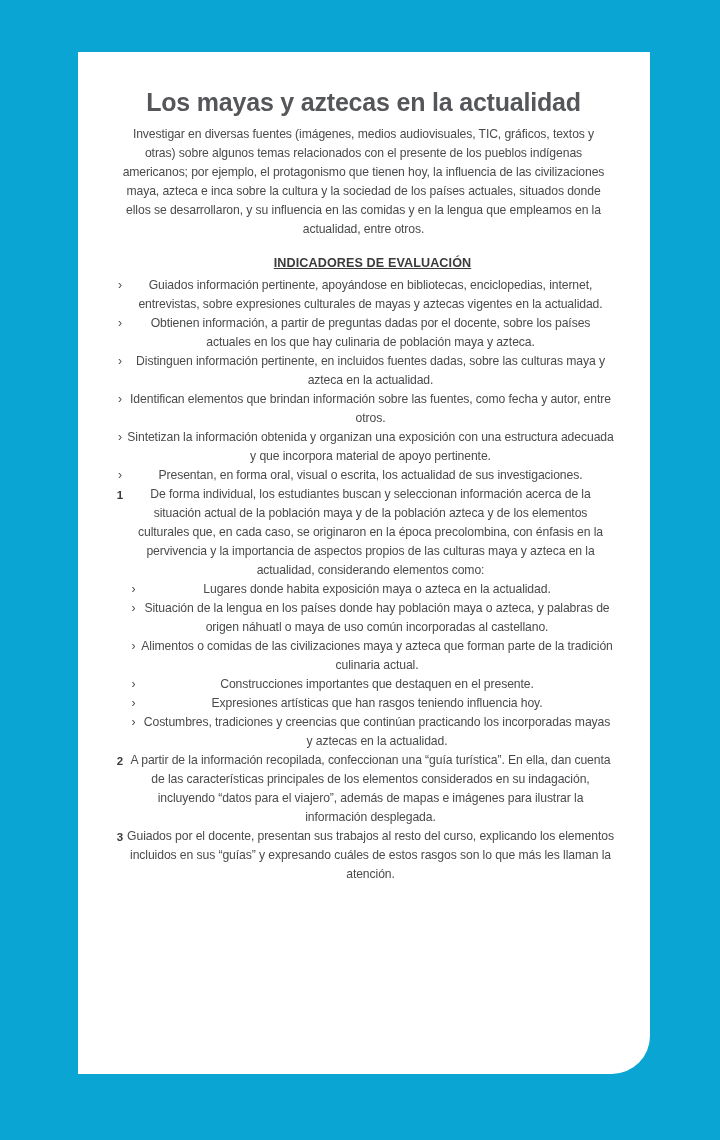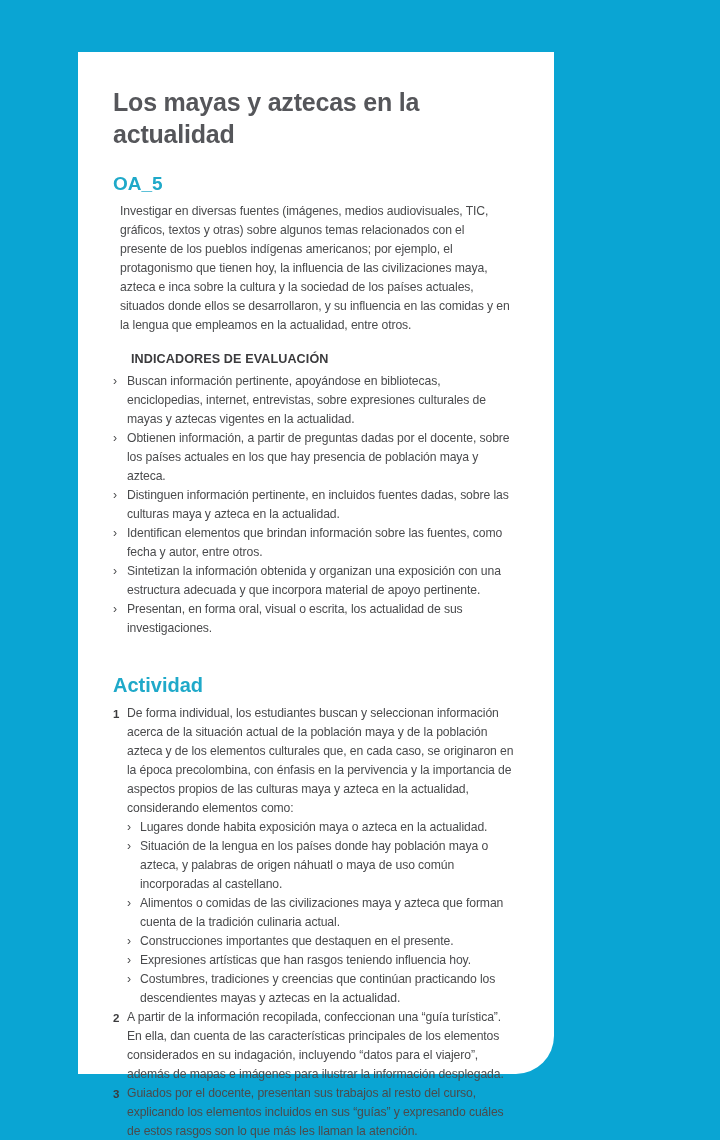--- a/index.html
+++ b/index.html
@@ -11,40 +11,41 @@
     --heading-dark:#3B3B3D;
   }
   *{box-sizing:border-box;}
   html,body{margin:0;padding:0;}
   body{width:720px;height:1140px;font-family:"Liberation Sans",sans-serif;}
   .page{
     position:relative;width:720px;height:1140px;
     background:var(--background);overflow:hidden;
   }
   .card{
-    position:absolute;left:78px;top:52px;width:476px;height:1022px;
+    position:absolute;left:78px;top:52px;width:572px;height:1022px;
     background:var(--card);border-radius:0 0 38px 0;
     padding:34px 36px 0 35px;
+    text-align:center;
   }
   .title{
     margin:0;font-size:25px;line-height:32px;font-weight:bold;
     color:var(--title);letter-spacing:-0.2px;
   }
   .oa-heading{
     margin:23px 0 5px 0;font-size:19px;line-height:22px;font-weight:bold;
     color:var(--accent);
   }
   .body-text{
     font-size:12.2px;line-height:19px;color:var(--body);
     letter-spacing:-0.1px;
   }
   .oa-body{margin:7px;}
   .indicators-heading{
     margin:16px 0 5px 18px;font-size:12.6px;line-height:16px;font-weight:bold;
-    color:var(--heading-dark);letter-spacing:0.1px;
+    color:var(--heading-dark);letter-spacing:0.1px;text-decoration:underline;
   }
   ul.plain,ol.plain{list-style:none;margin:0;padding:0;}
   .bullet-row{display:flex;}
   .bullet-row .marker{
     flex:0 0 14px;width:14px;color:var(--body);
   }
   .bullet-row .txt{flex:1;}
   .activity-heading{
     margin:36px 0 7px 0;font-size:20px;line-height:23px;font-weight:bold;
     color:var(--accent);
@@ -59,82 +60,80 @@
   .sub-list .marker{flex:0 0 13px;width:13px;}
 </style>
 </head>
 <body>
 
 <div class="page">
   <div class="card">
 
     <h1 class="title">Los mayas y aztecas en la actualidad</h1>
 
-    <h2 class="oa-heading">OA_5</h2>
     <p class="body-text oa-body">Investigar en diversas fuentes (imágenes, medios audiovisuales, TIC, gráficos, textos y otras) sobre algunos temas relacionados con el presente de los pueblos indígenas americanos; por ejemplo, el protagonismo que tienen hoy, la influencia de las civilizaciones maya, azteca e inca sobre la cultura y la sociedad de los países actuales, situados donde ellos se desarrollaron, y su influencia en las comidas y en la lengua que empleamos en la actualidad, entre otros.</p>
 
     <h3 class="indicators-heading">INDICADORES DE EVALUACIÓN</h3>
     <ul class="plain body-text">
       <li class="bullet-row">
         <span class="marker">›</span>
-        <span class="txt">Buscan información pertinente, apoyándose en bibliotecas, enciclopedias, internet, entrevistas, sobre expresiones culturales de mayas y aztecas vigentes en la actualidad.</span>
+        <span class="txt">Guiados información pertinente, apoyándose en bibliotecas, enciclopedias, internet, entrevistas, sobre expresiones culturales de mayas y aztecas vigentes en la actualidad.</span>
       </li>
       <li class="bullet-row">
         <span class="marker">›</span>
-        <span class="txt">Obtienen información, a partir de preguntas dadas por el docente, sobre los países actuales en los que hay presencia de población maya y azteca.</span>
+        <span class="txt">Obtienen información, a partir de preguntas dadas por el docente, sobre los países actuales en los que hay culinaria de población maya y azteca.</span>
       </li>
       <li class="bullet-row">
         <span class="marker">›</span>
         <span class="txt">Distinguen información pertinente, en incluidos fuentes dadas, sobre las culturas maya y azteca en la actualidad.</span>
       </li>
       <li class="bullet-row">
         <span class="marker">›</span>
         <span class="txt">Identifican elementos que brindan información sobre las fuentes, como fecha y autor, entre otros.</span>
       </li>
       <li class="bullet-row">
         <span class="marker">›</span>
         <span class="txt">Sintetizan la información obtenida y organizan una exposición con una estructura adecuada y que incorpora material de apoyo pertinente.</span>
       </li>
       <li class="bullet-row">
         <span class="marker">›</span>
         <span class="txt">Presentan, en forma oral, visual o escrita, los actualidad de sus investigaciones.</span>
       </li>
     </ul>
 
-    <h2 class="activity-heading">Actividad</h2>
     <ol class="plain body-text">
 
       <li class="step">
         <span class="step-num">1</span>
         <div class="step-body">
           <span>De forma individual, los estudiantes buscan y seleccionan información acerca de la situación actual de la población maya y de la población azteca y de los elementos culturales que, en cada caso, se originaron en la época precolombina, con énfasis en la pervivencia y la importancia de aspectos propios de las culturas maya y azteca en la actualidad, considerando elementos como:</span>
           <ul class="plain sub-list">
             <li class="bullet-row">
               <span class="marker">›</span>
               <span class="txt">Lugares donde habita exposición maya o azteca en la actualidad.</span>
             </li>
             <li class="bullet-row">
               <span class="marker">›</span>
               <span class="txt">Situación de la lengua en los países donde hay población maya o azteca, y palabras de origen náhuatl o maya de uso común incorporadas al castellano.</span>
             </li>
             <li class="bullet-row">
               <span class="marker">›</span>
-              <span class="txt">Alimentos o comidas de las civilizaciones maya y azteca que forman cuenta de la tradición culinaria actual.</span>
+              <span class="txt">Alimentos o comidas de las civilizaciones maya y azteca que forman parte de la tradición culinaria actual.</span>
             </li>
             <li class="bullet-row">
               <span class="marker">›</span>
               <span class="txt">Construcciones importantes que destaquen en el presente.</span>
             </li>
             <li class="bullet-row">
               <span class="marker">›</span>
               <span class="txt">Expresiones artísticas que han rasgos teniendo influencia hoy.</span>
             </li>
             <li class="bullet-row">
               <span class="marker">›</span>
-              <span class="txt">Costumbres, tradiciones y creencias que continúan practicando los descendientes mayas y aztecas en la actualidad.</span>
+              <span class="txt">Costumbres, tradiciones y creencias que continúan practicando los incorporadas mayas y aztecas en la actualidad.</span>
             </li>
           </ul>
         </div>
       </li>
 
       <li class="step">
         <span class="step-num">2</span>
         <div class="step-body">
           <span>A partir de la información recopilada, confeccionan una “guía turística”. En ella, dan cuenta de las características principales de los elementos considerados en su indagación, incluyendo “datos para el viajero”, además de mapas e imágenes para ilustrar la información desplegada.</span>
         </div>

